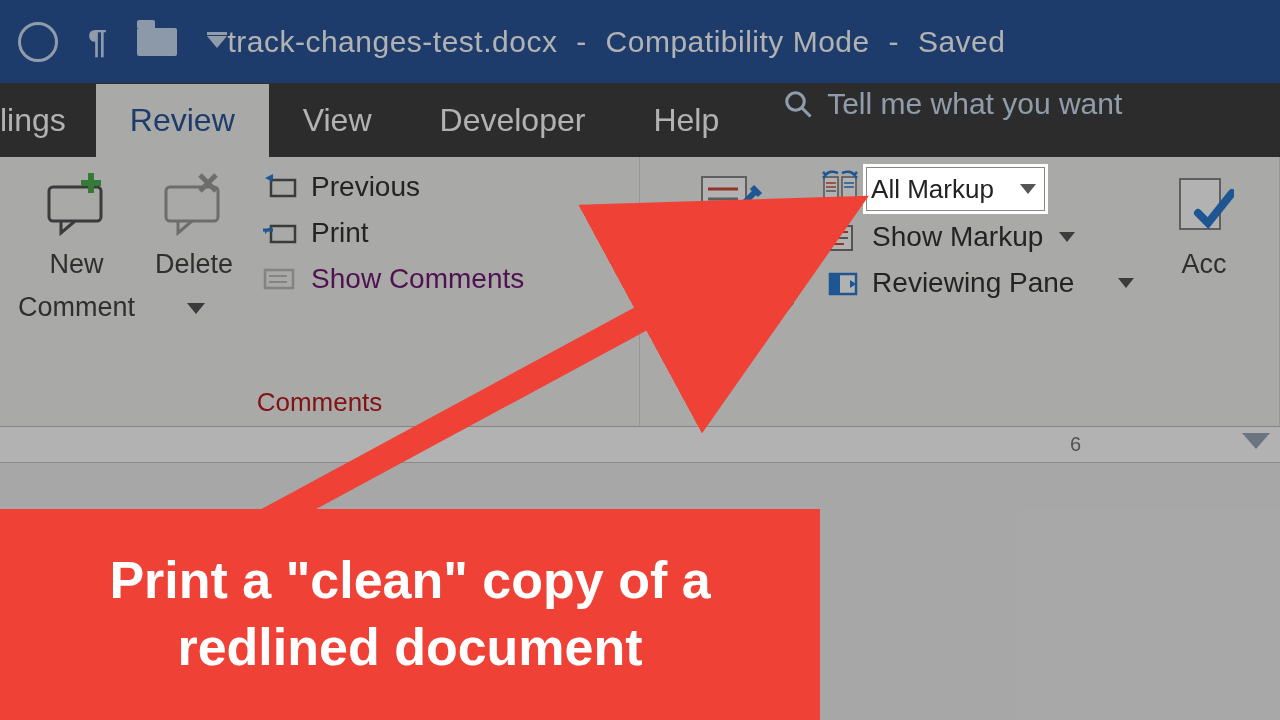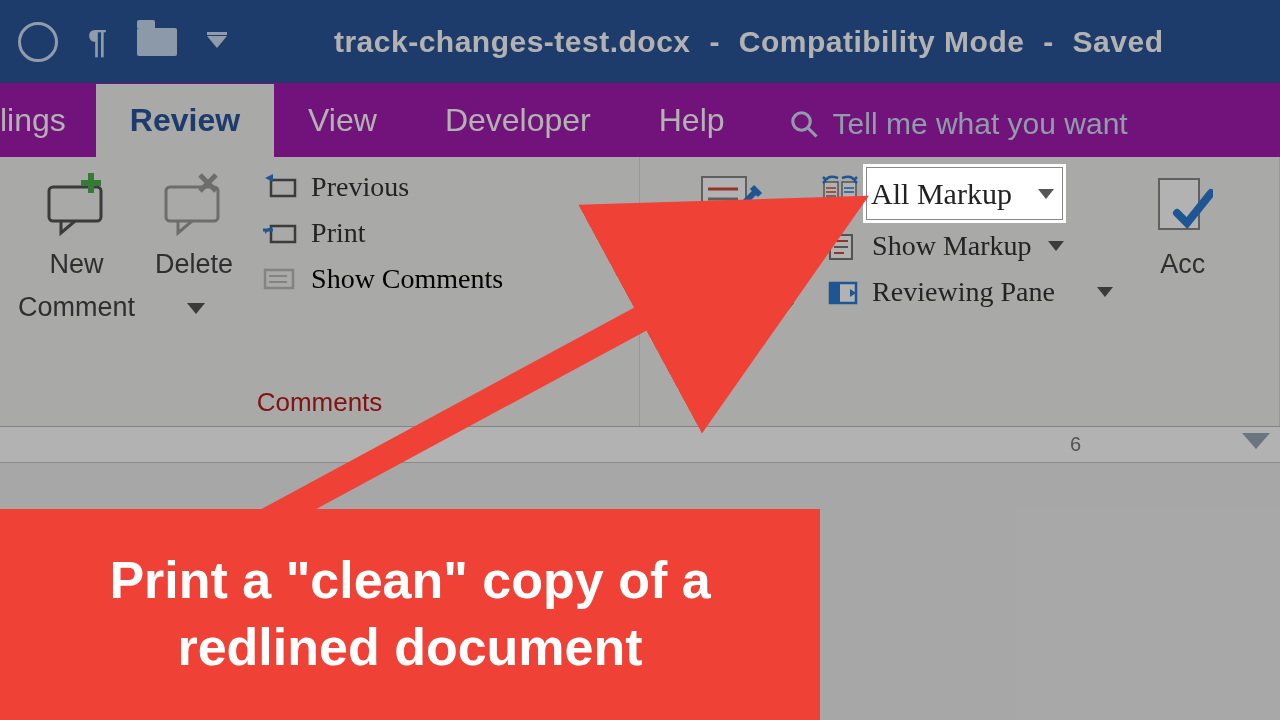--- a/index.html
+++ b/index.html
@@ -11,49 +11,49 @@
 
   
   .titlebar { background: #2b579a; color: #fff; height: 83px; display: flex; align-items: center; padding: 0 10px; font-size: 30px; letter-spacing: .5px; }
   .titlebar .qat { display: flex; align-items: center; gap: 30px; padding-left: 8px; }
   .titlebar .qat .iconcircle { width: 40px; height: 40px; border: 3px solid #cfe0f4; border-radius: 50%; }
   .titlebar .qat .pilcrow { font-size: 34px; color: #cfe0f4; font-weight: 600; }
   .titlebar .qat .folder { width: 40px; height: 28px; background: #c9dcf2; position: relative; border-radius: 2px; }
   .titlebar .qat .folder:before { content:""; position:absolute; top:-8px; left:0; width:18px; height:8px; background:#c9dcf2; border-radius:2px 2px 0 0;}
   .titlebar .qat .dd { width:0;height:0;border-left:10px solid transparent;border-right:10px solid transparent;border-top:12px solid #cfe0f4; position:relative;}
   .titlebar .qat .dd:before{content:"";position:absolute;left:-10px;top:-16px;width:20px;height:3px;background:#cfe0f4;}
-  .titlebar .titletext { flex: 1; text-align: center; font-weight: 700; font-size: 30px; color: #fff; white-space: nowrap; overflow:hidden;}
+  .titlebar .titletext { flex: 1; font-weight: 400; font-size: 30px; color: #fff; white-space: nowrap; overflow:hidden;}
   .sep { margin: 0 10px; }
 
   
-  .tabs { background: #a21caf; color: #fff; height: 74px; display: flex; align-items: flex-end; padding-left: 0; }
+  .tabs { background: #404040; color: #fff; height: 74px; display: flex; align-items: flex-end; padding-left: 0; }
   .tab { padding: 18px 34px; font-size: 32px; font-weight: 400; cursor: pointer; }
   .tab.partial-left { padding-left: 0; padding-right: 30px; }
-  .tab.active { background: #f3f2f1; color: #2b579a; font-weight: bold; }
-  .tellme { display:flex;align-items:center;gap:14px;padding:12px 20px 16px 30px;font-size:30px;color:#cfe0f4;}
+  .tab.active { background: #f3f2f1; color: #2b579a; }
+  .tellme { display:flex;align-items:center;gap:14px;padding:12px 20px 36px 30px;font-size:30px;color:#cfe0f4;}
   .tellme svg{width:30px;height:30px;}
 
   
   .ribbon { background: #f3f2f1; height: 270px; border-bottom: 1px solid #bcbcbc; display:flex; }
   .group { border-right: 1px solid #d9d9d9; display:flex;flex-direction:column; padding:8px 14px 2px 14px; position:relative;}
   .group-body { flex:1; display:flex; }
   .group-label { text-align:center; color:#b91c1c; font-size:26px; padding:8px 0 6px 0; display:flex; justify-content:center; align-items:center; gap:18px;}
   .group-label .launcher { width:18px;height:18px;border:1px solid #7a7a7a;position:relative;}
   .group-label .launcher:after{content:"";position:absolute;right:-4px;bottom:-4px;width:0;height:0;border-left:8px solid #7a7a7a;border-top:8px solid transparent;}
 
   .bigbtn { display:flex;flex-direction:column;align-items:center;justify-content:flex-start;gap:12px;padding:4px 10px; color:#444; font-size:27px; line-height:1.15; text-align:center; cursor:pointer;}
   .bigbtn .lbl2{min-height:34px;text-align:center;}
   .bigbtn .caret { display:inline-block;width:0;height:0;border-left:9px solid transparent;border-right:9px solid transparent;border-top:11px solid #555; vertical-align:middle; margin-left:4px;}
-  .smallstack { display:flex;flex-direction:column;gap:6px;padding:2px 6px;font-family:Liberation Serif, serif;}
+  .smallstack { display:flex;flex-direction:column;gap:6px;padding:2px 6px;}
   .smallbtn { display:flex;align-items:center;gap:12px;font-size:28px;color:#333;padding:4px 6px;cursor:pointer; white-space:nowrap;}
-  .smallbtn.disabled { color:#000000; }
+  .smallbtn.disabled { color:#701a75; }
   .smallbtn .caret{display:inline-block;width:0;height:0;border-left:8px solid transparent;border-right:8px solid transparent;border-top:10px solid #555;margin-left:4px;}
 
   
-  .markup-dd { position: relative; z-index: 60; display:flex;align-items:center;background:#fff;border:1px solid #888;height:53px; padding:0 8px 0 4px; gap:8px; font-size:30px; color:#222; box-shadow: 0 0 0 3px #fff; }
+  .markup-dd { position: relative; z-index: 60; display:flex;align-items:center;background:#fff;border:1px solid #888;height:44px; padding:0 8px 0 4px; gap:8px; font-size:26px; color:#222; box-shadow: 0 0 0 3px #fff; }
   .markup-dd .caret{display:inline-block;width:0;height:0;border-left:8px solid transparent;border-right:8px solid transparent;border-top:10px solid #555;margin-left:18px;}
 
   
   .ruler { height:36px;background:#fff;border-bottom:1px solid #c7c7c7;position:relative;font-size:20px;color:#777;}
   .ruler .tick{position:absolute;top:6px;}
   .ruler .tri{position:absolute;right:10px;top:6px;width:0;height:0;border-left:14px solid transparent;border-right:14px solid transparent;border-top:16px solid #9aa8b8;}
 
   
   .arrow { position:absolute; z-index:70; pointer-events:none; }
   .callout { position:absolute;left:0;bottom:0;right:auto; z-index:70; background:#ef4136;border:4px solid #ef4136;color:#fff;font-weight:800;font-size:52px;line-height:1.3;padding:34px 38px; width:820px;text-align:center; }

